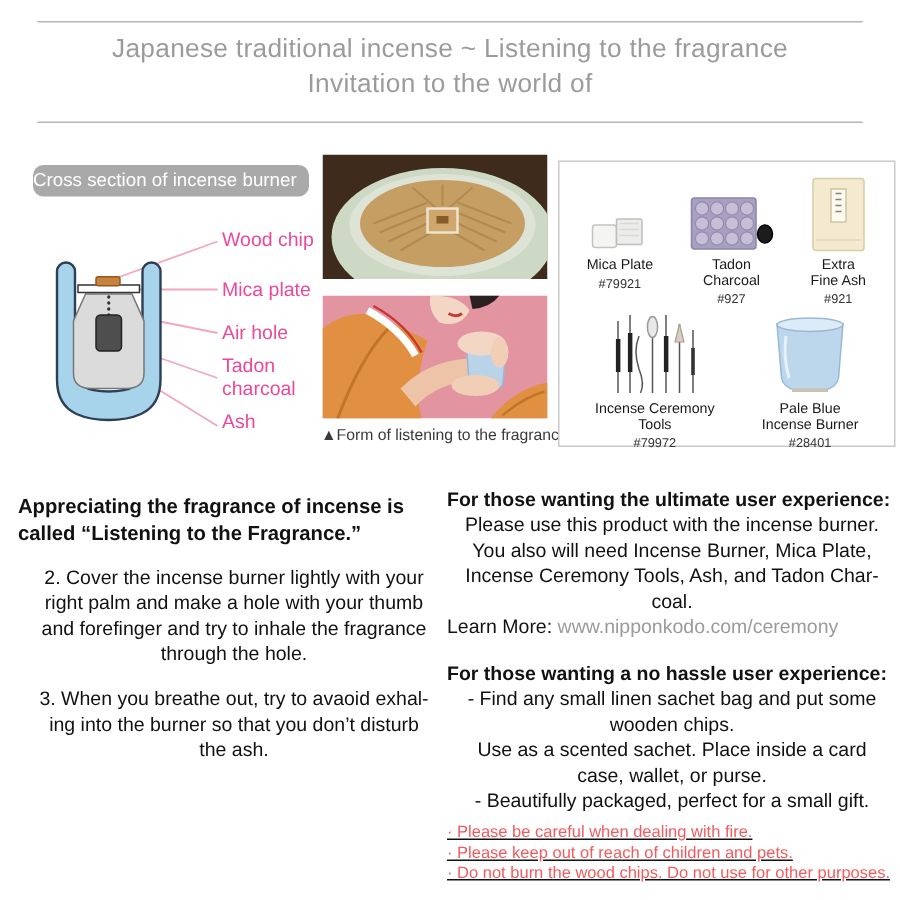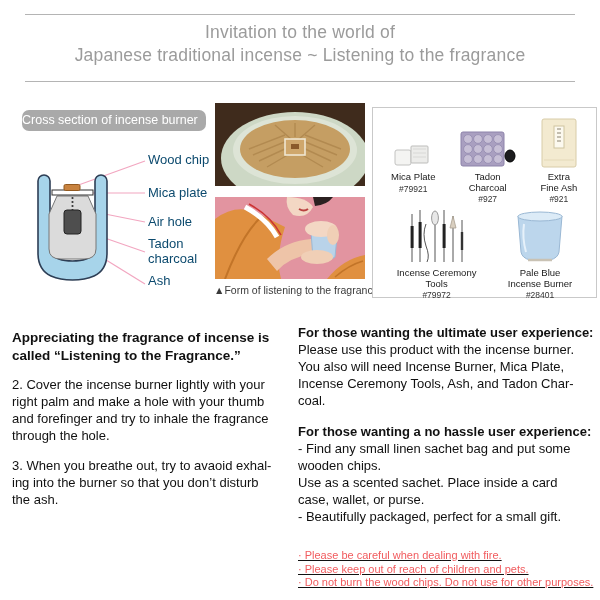--- a/index.html
+++ b/index.html
@@ -9,21 +9,21 @@
   }
   .rule { position:absolute; left:25px; width:550px; border-top:1px solid #b4b4b4; }
   .title-block { position:absolute; top:21px; left:0; width:600px; text-align:center;
     color:#9b9b9b; font-size:17.5px; line-height:23px; letter-spacing:.2px; }
 
   
   .pill { position:absolute; left:22px; top:110px; width:184px; height:21px;
     background:#a9a9a9; border-radius:7px; color:#fff; font-size:12.5px;
     line-height:21px; }
   .diagram-svg { position:absolute; left:30px; top:150px; }
-  .dlabel { position:absolute; left:148px; font-size:13px; color:#0c4a6e;
+  .dlabel { position:absolute; left:148px; font-size:13px; color:#ec4899;
     line-height:15px; white-space:pre-line; }
 
   
   .photo1 { position:absolute; left:215px; top:103px; width:150px; height:83px; }
   .photo2 { position:absolute; left:215px; top:197px; width:150px; height:82px; }
   .photo-caption { position:absolute; left:214px; top:284px; width:170px;
     font-size:10.5px; color:#3a3a3a; }
 
   
   .product-box { position:absolute; left:372px; top:107px; width:225px; height:191px;
@@ -38,35 +38,35 @@
     margin-top:4px; white-space:pre-line; }
   .prod-sku { font-size:8.5px; color:#333; margin-top:1px; }
 
   
   .left-col { position:absolute; left:12px; top:313px; width:288px;
     font-size:13px; line-height:17px; }
   .right-col { position:absolute; left:298px; top:313px; width:300px;
     font-size:13px; line-height:17px; }
   .lead { font-weight:bold; font-size:13.5px; line-height:17.5px; margin:16px 0 12px 0;
     white-space:pre-line; }
-  .body-p { margin:0 0 13px 0; white-space:pre-line; }
+  .body-p { margin:0 0 13px 0; white-space:pre-line;text-align:center; }
   .subhead { font-weight:bold; margin:14px 0 0 0; }
   .url { color:#9a9a9a; }
   .warnings { position:absolute; left:298px; top:549px; width:300px;text-decoration:underline; }
   .warn-line { font-size:11px; line-height:13.5px; color:#f15b5e; }
 </style>
 </head>
 <body>
 
 <div class="page">
 
   <div class="rule" style="top:14px"></div>
   <div class="title-block">
+    <div>Japanese traditional incense ~ Listening to the fragrance</div>
     <div>Invitation to the world of</div>
-    <div>Japanese traditional incense ~ Listening to the fragrance</div>
   </div>
   <div class="rule" style="top:81px"></div>
 
   <div class="pill">Cross section of incense burner</div>
 
   <svg class="diagram-svg" width="120" height="146" viewBox="0 0 120 146">
 
     <g stroke="#f2a6c0" stroke-width="1.2" fill="none">
       <path d="M43,37 L115,11"></path>
       <path d="M63,43 L115,43"></path>
@@ -252,20 +252,23 @@
 ing into the burner so that you don’t disturb
 the ash.</p>
   </div>
 
   <div class="right-col">
     <div class="subhead" style="margin-top:11px">For those wanting the ultimate user experience:</div>
     <div class="body-p" style="margin:0">Please use this product with the incense burner.
 You also will need Incense Burner, Mica Plate,
 Incense Ceremony Tools, Ash, and Tadon Char-
 coal.</div>
+    <div>
+      <span>Learn More: </span><span class="url">www.nipponkodo.com/ceremony</span>
+    </div>
     <div class="subhead">For those wanting a no hassle user experience:</div>
     <div class="body-p" style="margin:0">- Find any small linen sachet bag and put some
 wooden chips.
    Use as a scented sachet. Place inside a card
 case, wallet, or purse.
 - Beautifully packaged, perfect for a small gift.</div>
   </div>
 
   <div class="warnings">
     <div class="warn-line">· Please be careful when dealing with fire.</div>

